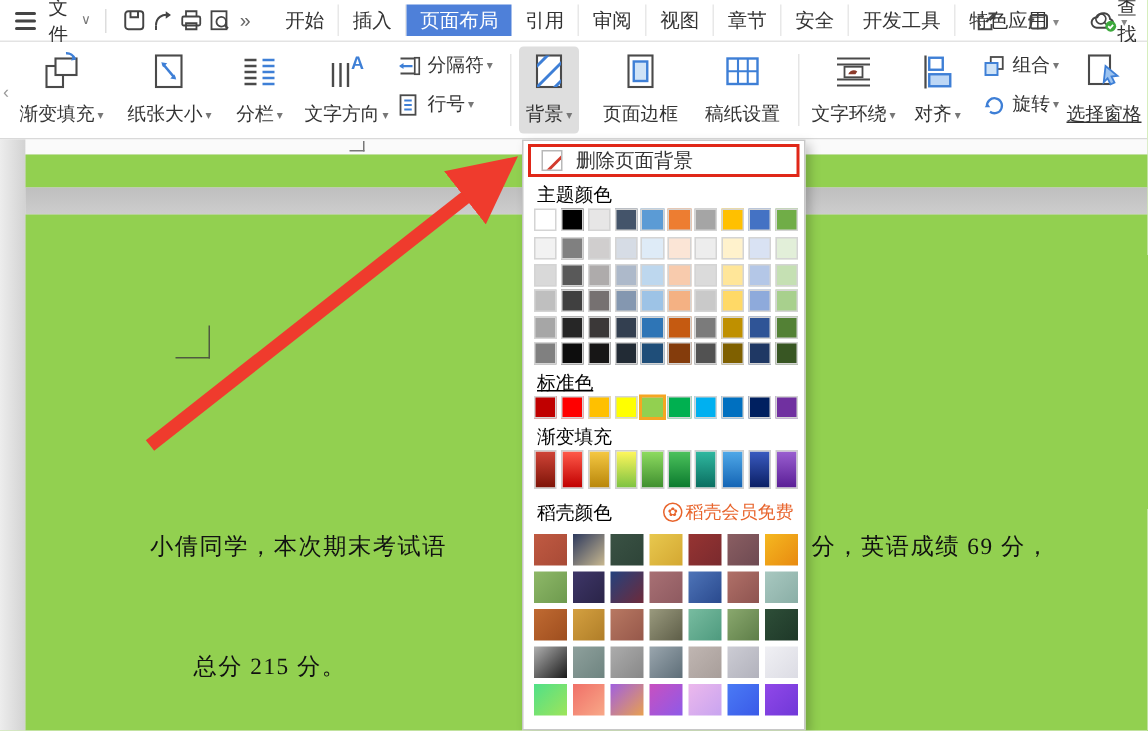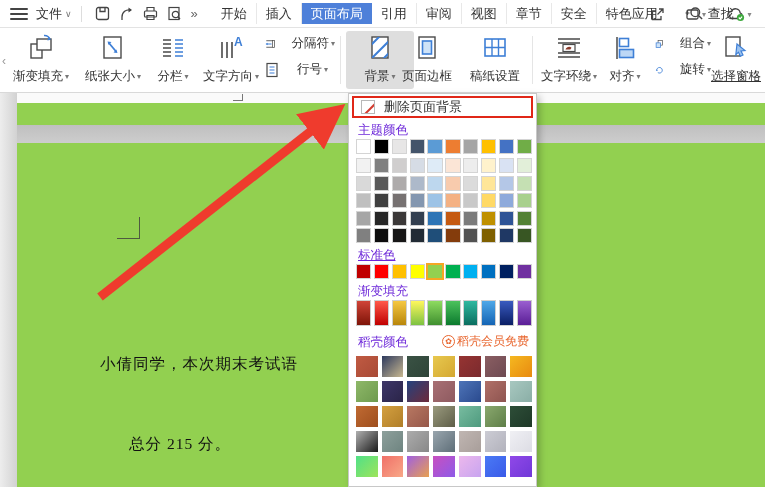--- a/index.html
+++ b/index.html
@@ -25,21 +25,21 @@
 
   
   .ribbon { position:absolute; left:0; top:28px; width:765px; height:65px; background:#FFF; border-bottom:1px solid #D9D9D9; }
   .collapse { position:absolute; left:2px; top:26px; color:#999; font-size:12px; cursor:pointer; }
   .rdiv { position:absolute; top:8px; width:1px; height:48px; background:#E5E5E5; }
   .rbtn { position:absolute; top:3px; height:58px; display:flex; flex-direction:column; align-items:center; justify-content:space-between; padding:3px 1px 4px; cursor:pointer; border-radius:3px; }
   .rbtn.pressed { background:#DEDEDE; }
   .rlabel { display:flex; align-items:center; gap:2px; font-size:12.5px; color:#333; white-space:nowrap; }
   .caret { font-size:8px; color:#777; }
   .stack { position:absolute; top:6px; display:flex; flex-direction:column; gap:7px; }
-  .srow { display:flex; align-items:center; gap:16px; cursor:pointer; padding:1px 3px; border-radius:3px; }
+  .srow { display:flex; align-items:center; gap:4px; cursor:pointer; padding:1px 3px; border-radius:3px; }
 
   
   .workspace { position:absolute; left:0; top:93px; width:765px; height:394px; background:#E9E9E9; }
   .left-strip { position:absolute; left:0; top:0; width:17px; height:394px; background:linear-gradient(to right,#EDEDED,#D2D2D2); }
   .ws-top { position:absolute; left:17px; top:0; width:748px; height:10px; background:#FAFAFA; }
   .corner1 { position:absolute; left:233px; top:1px; width:10px; height:7px; border-right:1px solid #777; border-bottom:1px solid #777; }
   .page1 { position:absolute; left:17px; top:10px; width:748px; height:22px; }
   .pagegap { position:absolute; left:17px; top:32px; width:748px; height:18px; background:linear-gradient(to bottom,#BFBFBF,#CDCDCD); }
   .page2 { position:absolute; left:17px; top:50px; width:748px; height:344px; }
   .margin-mark { position:absolute; left:117px; top:124px; width:23px; height:22px; border-right:1px solid #4F5A40; border-bottom:1px solid #4F5A40; }
@@ -47,21 +47,21 @@
   .l1a { left:100px; top:261px; }
   .l1b { left:541px; top:261px; }
   .l2 { left:129px; top:341px; }
   .arrow-svg { position:absolute; left:0; top:0; width:765px; height:394px; pointer-events:none; z-index:60; }
 
   
   .dropdown { position:absolute; left:348px; top:93px; width:189px; height:394px; background:#fff; border:1px solid #C8C8C8; box-shadow:3px 3px 7px rgba(0,0,0,.22); z-index:40; overflow:hidden; }
   .del-row { position:absolute; left:3px; top:2px; width:181px; height:22px; border:2px solid var(--hlred); display:flex; align-items:center; gap:9px; padding-left:7px; cursor:pointer; background:#fff; }
   .del-ico { width:14px; height:14px; border:1px solid #B8B8B8; background:#fff; position:relative; overflow:hidden; }
   .del-ico::after { content:""; position:absolute; left:-2px; top:6px; width:22px; height:2px; background:#D23B2E; transform:rotate(-45deg); }
-  .dd-label { position:absolute; left:9px; font-size:12.5px; color:#6d28d9; white-space:nowrap; }
+  .dd-label { position:absolute; left:9px; font-size:12.5px; color:#000000; white-space:nowrap; }
   .lbl-theme { top:28px; }
   .lbl-std { top:153px;text-decoration:underline; }
   .lbl-grad { top:189px; }
   .lbl-docer { top:240px; }
   .docer-badge { position:absolute; right:7px; top:239px; display:flex; align-items:center; gap:2px; font-size:12px; color:#E8642C; cursor:pointer; }
   .badge-dot { width:13px; height:13px; border-radius:50%; border:1.5px solid #E8642C; color:#E8642C; font-size:8px; display:flex; align-items:center; justify-content:center; font-weight:bold; }
   .grid { position:absolute; left:7px; width:176px; display:grid; grid-template-columns:repeat(10,1fr); gap:2.5px; }
   .g-main { top:45px; }
   .g-tint { top:64px; grid-auto-rows:15px; row-gap:2.5px; }
   .g-std  { top:170px; }
@@ -118,20 +118,21 @@
   <span class="mb-more">»</span>
   <div class="tabs">
       <span class="tab">开始</span>
       <span class="tab">插入</span>
       <span class="tab active">页面布局</span>
       <span class="tab">引用</span>
       <span class="tab">审阅</span>
       <span class="tab">视图</span>
       <span class="tab">章节</span>
       <span class="tab">安全</span>
+      <span class="tab">开发工具</span>
       <span class="tab">特色应用</span>
     </div>
   <div class="mb-find">
     <svg width="15" height="15" viewBox="0 0 15 15">
         <circle cx="6.3" cy="6.3" r="4.3" fill="none" stroke="#444" stroke-width="1.4"></circle>
         <path d="M9.5 9.5l3.6 3.6" stroke="#444" stroke-width="1.4"></path>
       </svg>
     <span>查找</span>
   </div>
   <div class="mb-right">
@@ -235,21 +236,21 @@
       </svg>
       <span class="rlabel">
           <span>行号</span>
           <span class="caret">▾</span>
         </span>
     </div>
   </div>
 
   <div class="rdiv" style="left:340px;"></div>
 
-  <div class="rbtn pressed" style="left:346px;width:68px;">
+  <div class="rbtn pressed" style="left:346px;width:40px;">
     <svg width="28" height="28" viewBox="0 0 28 28">
       <defs>
           <clipPath id="bgc">
             <rect x="6" y="3" width="16" height="21"></rect>
           </clipPath>
         </defs>
       <rect x="6" y="3" width="16" height="21" fill="#fff" stroke="#4a4a4a" stroke-width="1.4"></rect>
       <g clip-path="url(#bgc)" stroke="#3E7FD6" stroke-width="2">
           <path d="M0 16L16 0M4 26L26 4M12 30L32 10"></path>
         </g>
@@ -344,20 +345,21 @@
 
 <div class="workspace">
   <div class="left-strip"></div>
   <div class="ws-top"></div>
   <div class="corner1"></div>
   <div class="page1" style="background: rgb(146, 208, 80);"></div>
   <div class="pagegap"></div>
   <div class="page2" style="background: rgb(146, 208, 80);"></div>
   <div class="margin-mark"></div>
   <div class="docline l1a">小倩同学，本次期末考试语</div>
+  <div class="docline l1b">分，英语成绩  69 分，</div>
   <div class="docline l2">总分 215 分。</div>
   <svg class="arrow-svg" viewBox="0 0 765 394">
     <defs>
         <marker id="ah" markerWidth="5" markerHeight="5" refX="3.4" refY="2.5" orient="auto">
           <path d="M0 0L5 2.5L0 5z" fill="#EF3B2D"></path>
         </marker>
       </defs>
     <line x1="100" y1="204" x2="334" y2="20" stroke="#EF3B2D" stroke-width="9" marker-end="url(#ah)"></line>
   </svg>
 </div>

